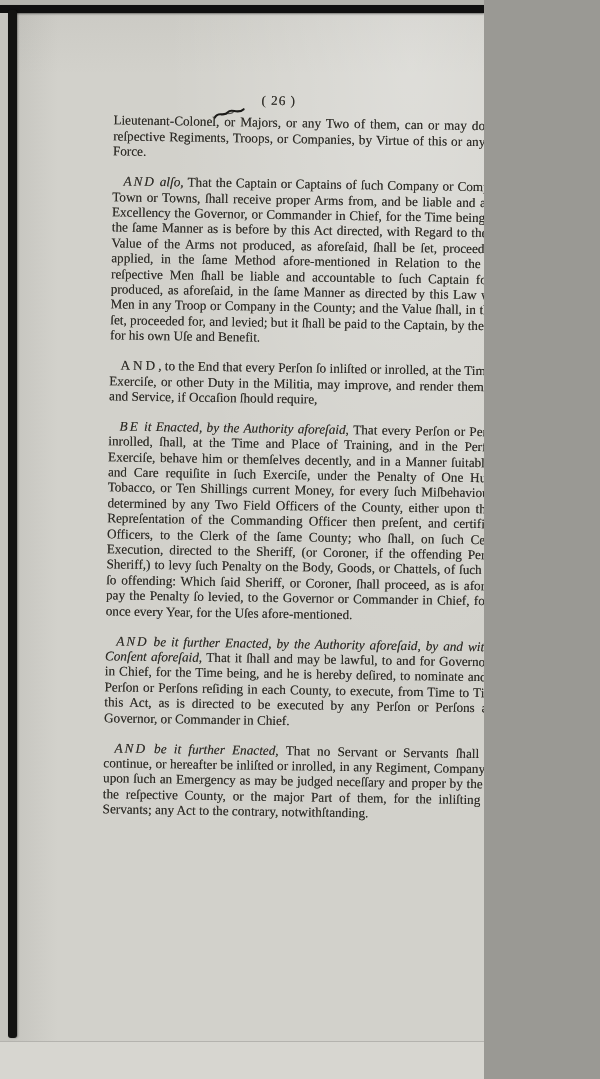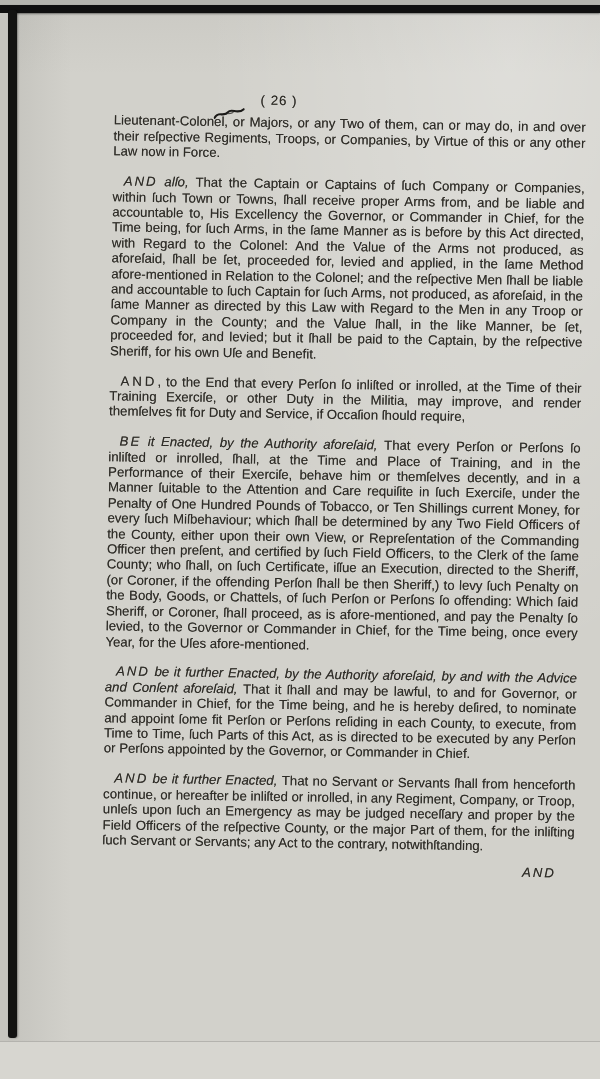--- a/index.html
+++ b/index.html
@@ -2,28 +2,28 @@
 <html lang="en" style="--paper: #d2d1cb; --ink: #2e2c27;"><head>
 <meta charset="utf-8">
 <style>
   :root{
     --paper:#d2d1cb;
     --ink:#2e2c27;
   }
   html,body{margin:0;padding:0;background:#9a9994;}
   .scan{
     position:relative;
-    width:600px;height:1079px;
+    width:484px;height:1079px;
     overflow:hidden;
     background:
       radial-gradient(ellipse at 85% 6%, rgba(255,255,255,0.28), transparent 42%),
       linear-gradient(to right, rgba(60,60,55,0.10), transparent 12%),
       linear-gradient(to bottom, rgba(60,60,55,0.05), transparent 7%),
       var(--paper);
-    font-family:Liberation Sans, sans-serif;
+    font-family:Liberation Serif, serif;
   }
   .edge-top-above{position:absolute;top:0;left:0;width:100%;height:5px;background:#b5b5af;}
   .edge-top{position:absolute;top:5px;left:0;width:100%;height:8px;background:#101010;box-shadow:0 1px 2px rgba(0,0,0,0.45);}
   .edge-left-outside{position:absolute;top:13px;left:0;width:8px;height:100%;background:#c6c5bf;}
   .edge-left{position:absolute;top:10px;left:8px;width:9px;height:1028px;background:#131312;border-radius:3px;box-shadow:1px 0 2px rgba(0,0,0,0.35);}
   .bottom-edge{position:absolute;top:1041px;left:0;width:100%;height:38px;background:#d7d6d0;border-top:1px solid rgba(100,100,95,0.30);}
   .smudge{position:absolute;left:213px;top:106px;width:32px;height:12px;transform:rotate(-7deg);}
   .text-block{
     position:absolute;left:108px;top:94px;width:472px;
     transform:rotate(0.9deg);transform-origin:50% 50%;

